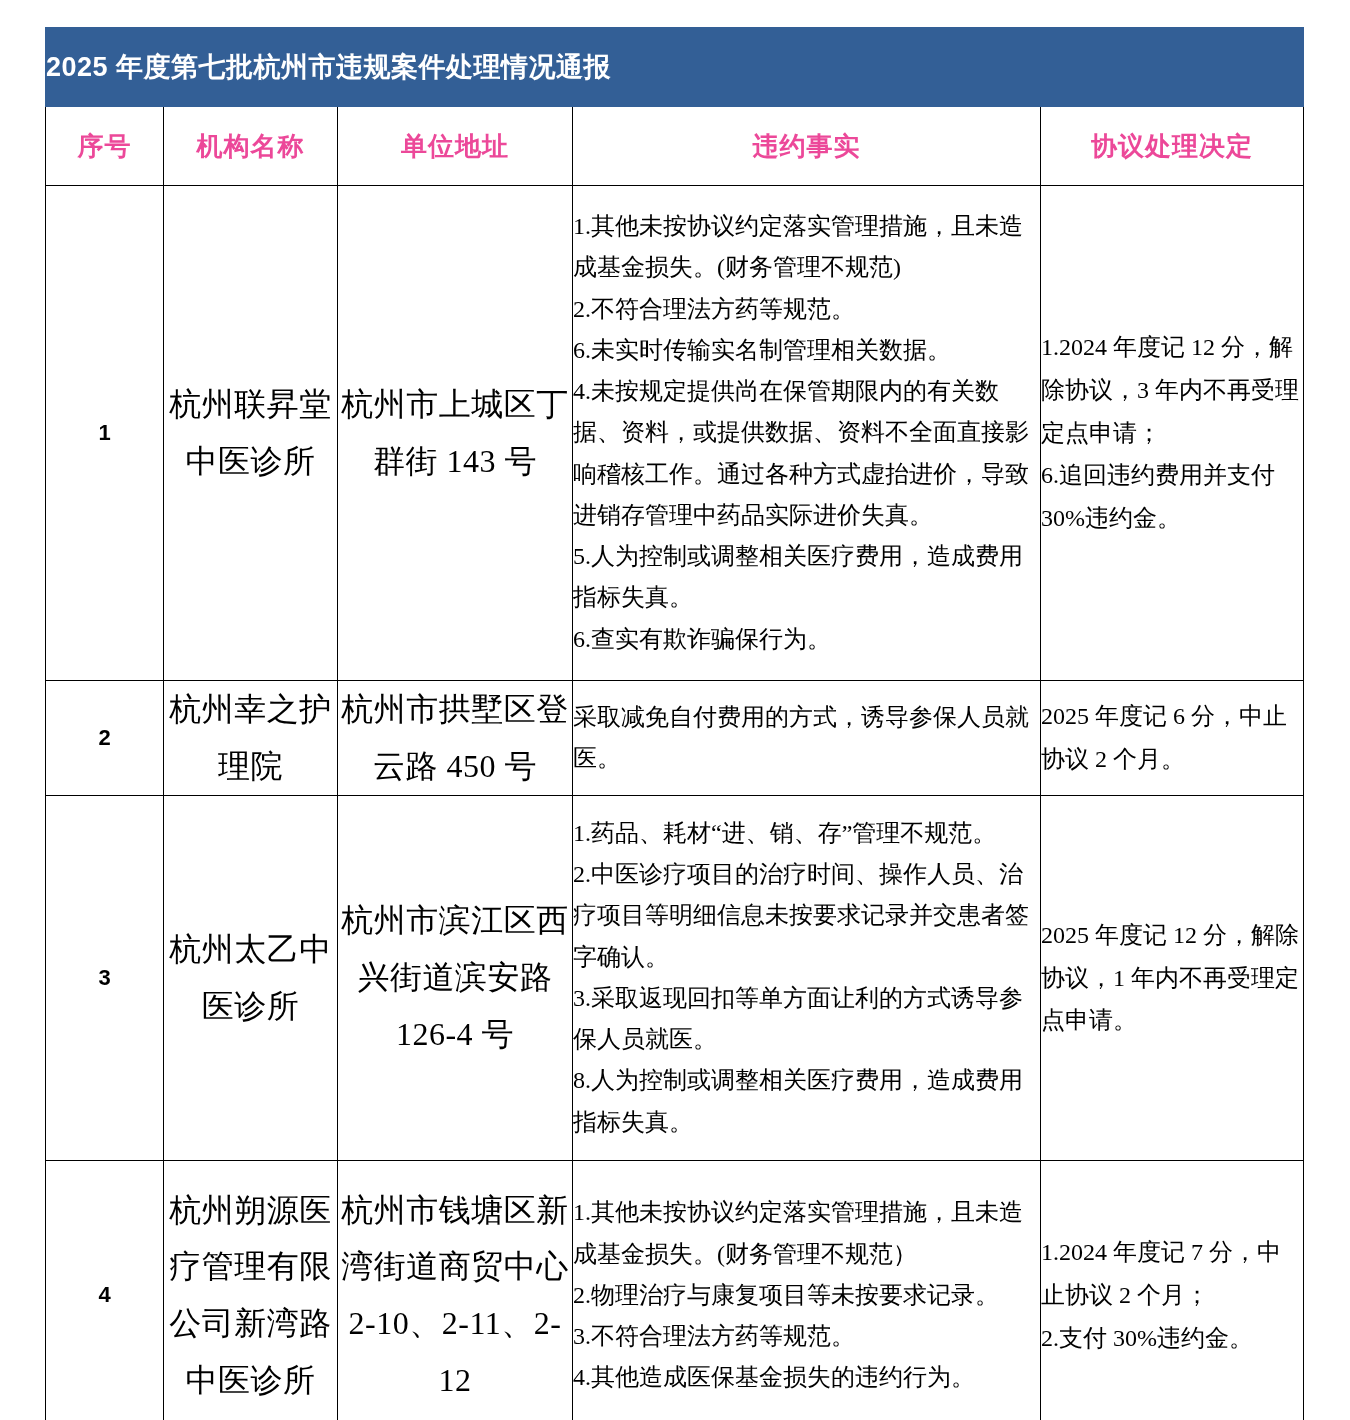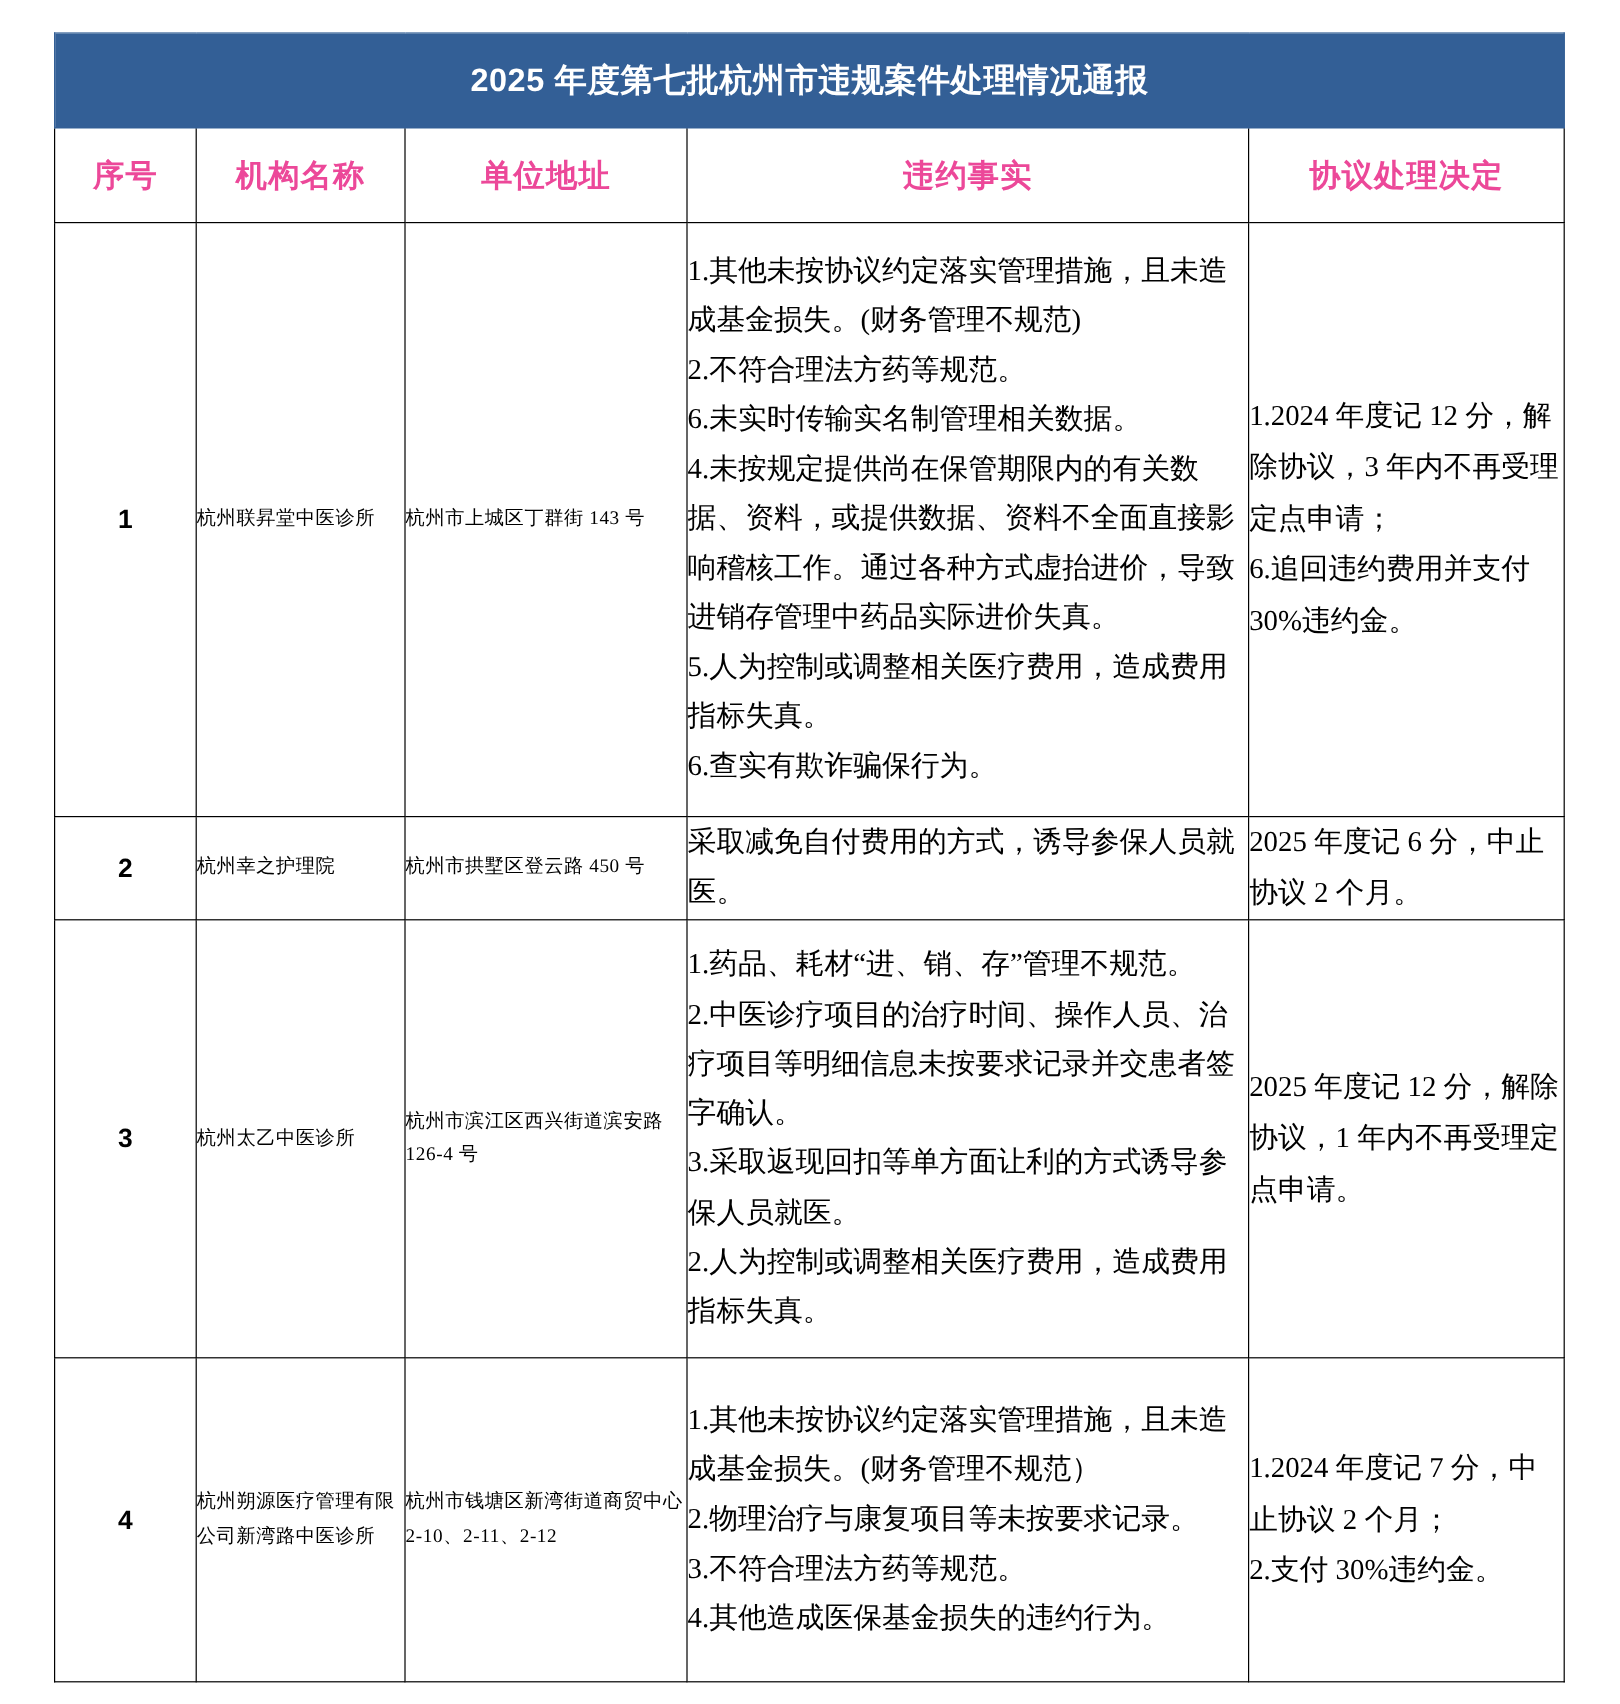--- a/index.html
+++ b/index.html
@@ -36,21 +36,20 @@
     padding: 0;
     vertical-align: middle;
     background: #ffffff;
   }
 
   
   .title-cell {
     background: #335f96 !important;
     border: 1.6px solid #335f96 !important;
     height: 78px;
-    text-align: center;
     vertical-align: middle;
   }
   .title-text {
     font-family: "Liberation Sans", "DejaVu Sans", sans-serif;
     font-weight: bold;
     font-size: 27px;
     color: #ffffff;
     letter-spacing: 0.5px;
     line-height: 1.2;
   }
@@ -76,24 +75,24 @@
   col.c-dec   { width: 263px; }
 
   
   .cell-seq {
     text-align: center;
     font-family: "Liberation Sans", "DejaVu Sans", sans-serif;
     font-weight: bold;
     font-size: 22px;
   }
   .cell-name, .cell-addr {
-    font-size: 16px;
+    font-size: 32px;
     line-height: 1.78;
     padding: 6px 12px 6px 14px;
-    text-align: left;
+    text-align: center;
     letter-spacing: 0.5px;
   }
   .cell-fact {
     font-size: 24px;
     line-height: 1.72;
     padding: 8px 6px 8px 10px;
     text-align: left;
     vertical-align: middle;
     font-family: Liberation Serif, serif;
   }
@@ -182,21 +181,21 @@
       </tr>
 
       <tr class="r3">
         <td class="cell-seq">3</td>
         <td class="cell-name">杭州太乙中医诊所</td>
         <td class="cell-addr">杭州市滨江区西兴街道滨安路 126-4 号</td>
         <td class="cell-fact">
           <span class="line">1.药品、耗材“进、销、存”管理不规范。</span>
           <span class="line">2.中医诊疗项目的治疗时间、操作人员、治疗项目等明细信息未按要求记录并交患者签字确认。</span>
           <span class="line">3.采取返现回扣等单方面让利的方式诱导参保人员就医。</span>
-          <span class="line">2.人为控制或调整相关医疗费用，造成费用指标失真。</span>
+          <span class="line">8.人为控制或调整相关医疗费用，造成费用指标失真。</span>
         </td>
         <td class="cell-dec">
           <span class="line">2025 年度记 12 分，解除协议，1 年内不再受理定点申请。</span>
         </td>
       </tr>
 
       <tr class="r4">
         <td class="cell-seq">4</td>
         <td class="cell-name">杭州朔源医疗管理有限公司新湾路中医诊所</td>
         <td class="cell-addr">杭州市钱塘区新湾街道商贸中心 2-10、2-11、2-12</td>

